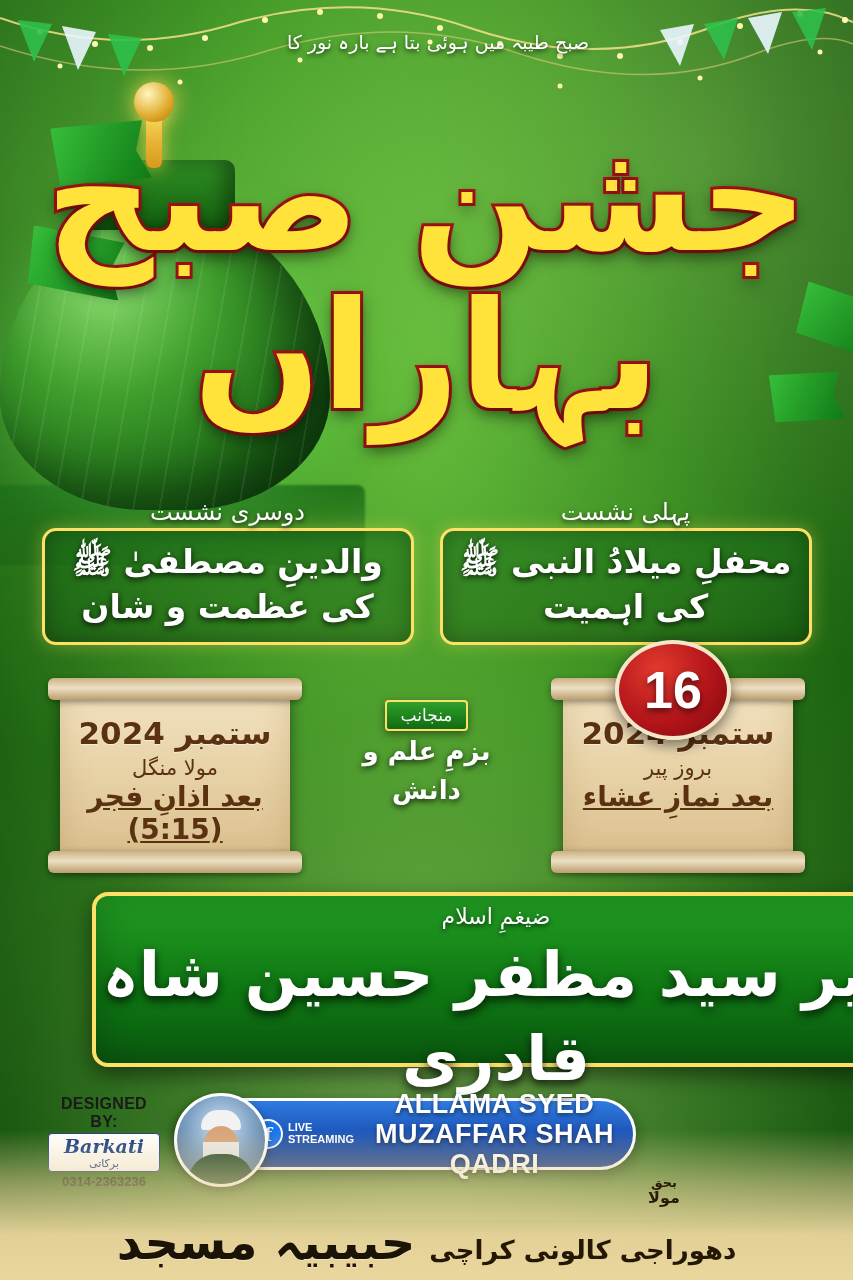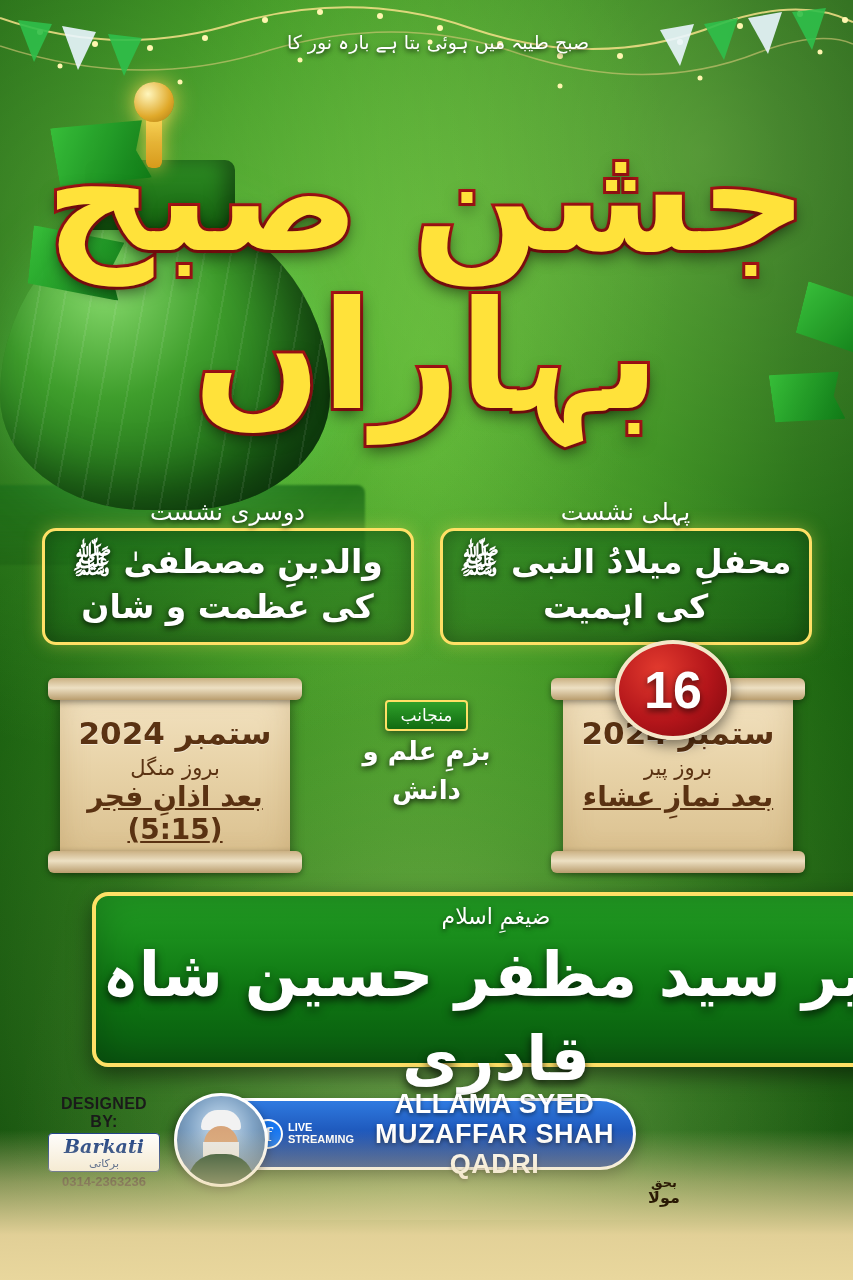--- a/index.html
+++ b/index.html
@@ -623,21 +623,21 @@
         <div class="scroll-date">ستمبر 2024</div>
         <div class="scroll-day">بروز پیر</div>
         <div class="scroll-time">بعد نمازِ عشاء</div>
       </div>
     </div>
     <div class="daybadge right">16</div>
 
     <div class="scroll left">
       <div class="scroll-inner">
         <div class="scroll-date">ستمبر 2024</div>
-        <div class="scroll-day">بروز منگل</div>
+        <div class="scroll-day">مولا منگل</div>
         <div class="scroll-time">بعد اذانِ فجر (5:15)</div>
       </div>
     </div>
 
     <div class="center-tag">
       <div class="tag-ribbon">منجانب</div>
       <div class="tag-text">بزمِ علم و دانش</div>
     </div>
   </div>
 
@@ -674,14 +674,20 @@
       <div>MUZAFFAR SHAH QADRI</div>
     </div>
   </div>
 
   <div class="sand-bottom"></div>
 
   <div class="venue-logo">
     <div class="l1">بحقِ</div>
     <div class="l2">مولا</div>
   </div>
+  <div class="venue">
+    <div class="venue-row">
+      <div class="venue-main">حبیبیہ مسجد</div>
+      <div class="venue-sub">دھوراجی کالونی کراچی</div>
+    </div>
+  </div>
 
 </div>
 
 </body></html>

